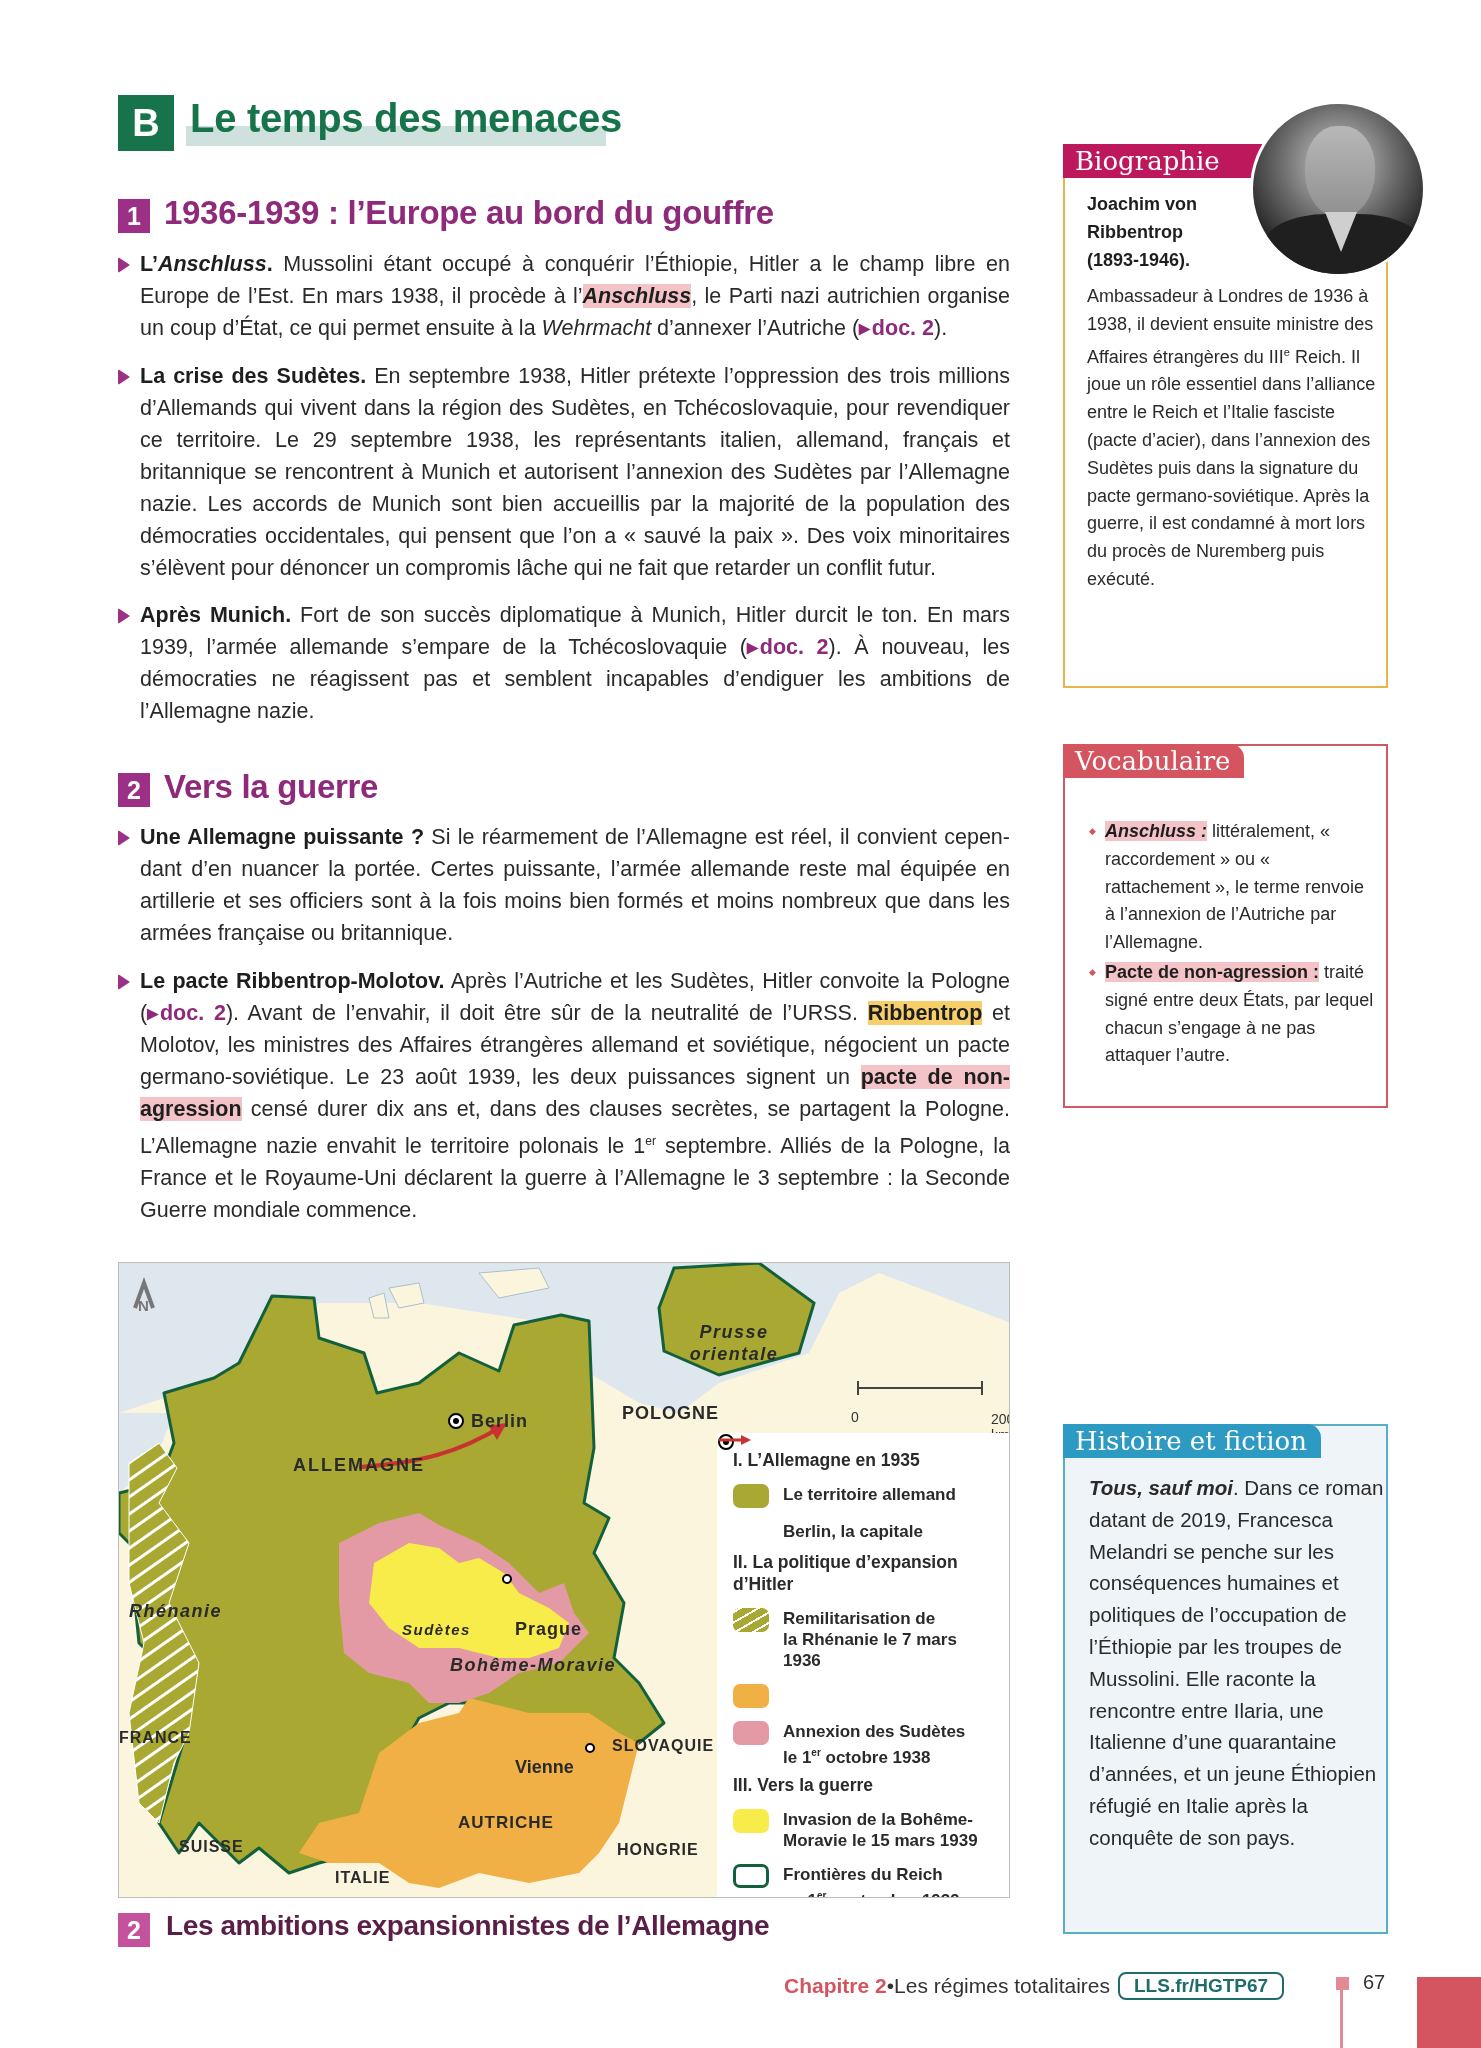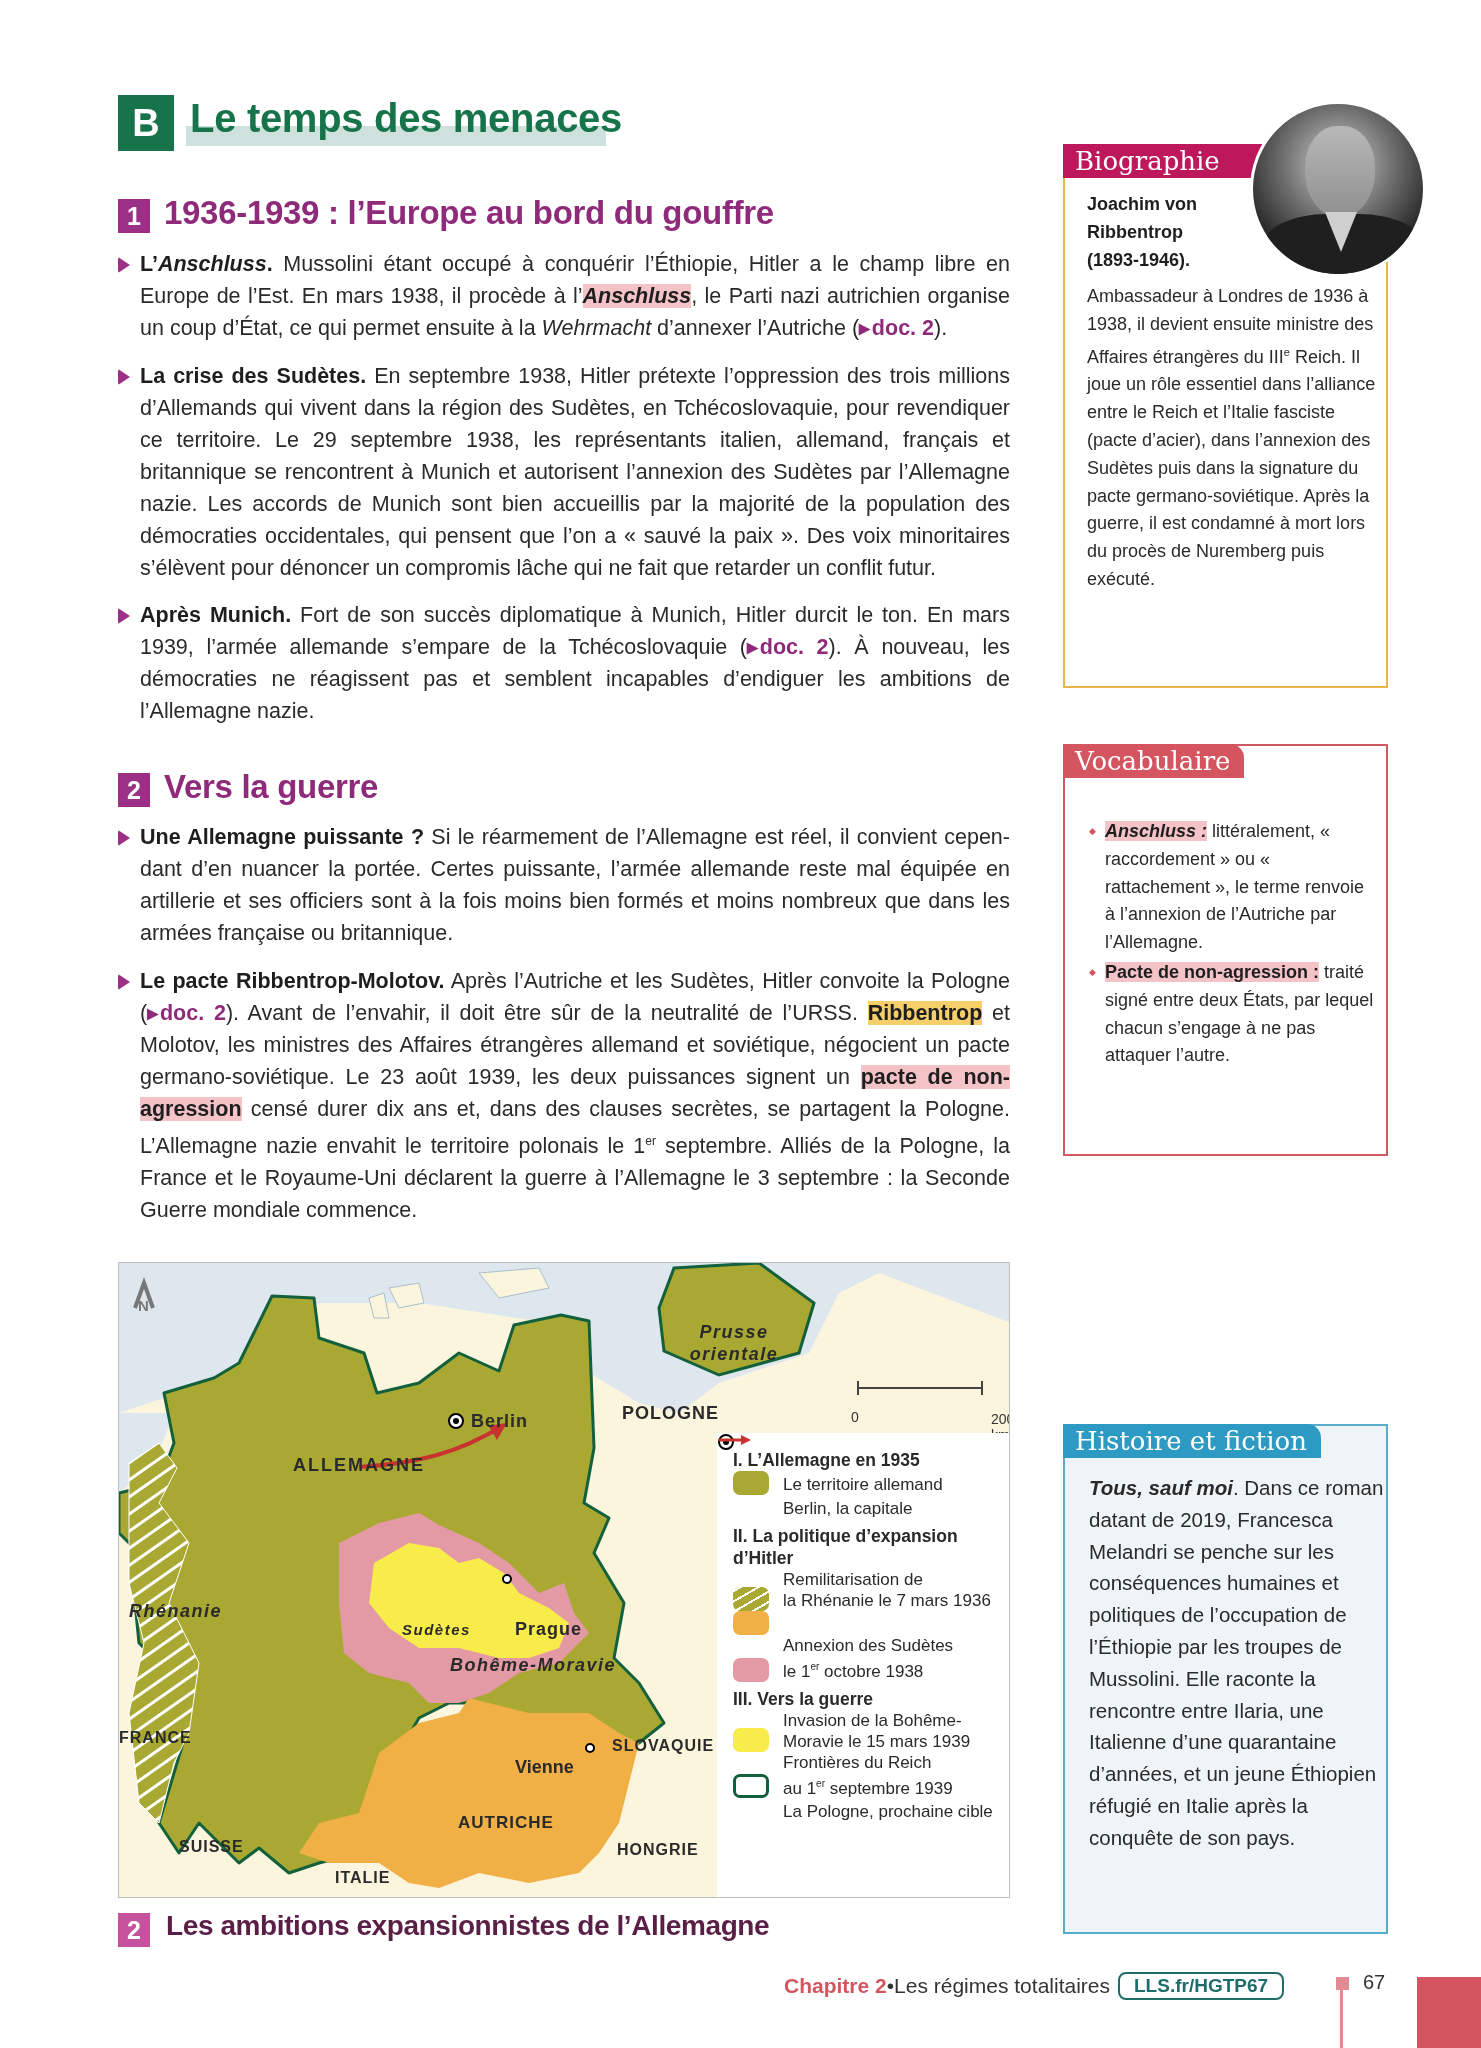--- a/index.html
+++ b/index.html
@@ -30,39 +30,39 @@
 
   .bio { top: 145px; height: 543px; border-color: #e8b54d; background: #fff; }
   .bio .side-tab { background: #be185d; top: -3px; padding-right: 60px; }
   .bio .name { position: absolute; left: 22px; top: 44px; font-weight: bold; font-size: 18px; line-height: 27.8px; color: #1e1e1e; }
   .bio .text { position: absolute; left: 22px; top: 136px; width: 290px; }
   .portrait { left: 1250px; top: 101px; width: 176px; height: 176px; border-radius: 50%; background: radial-gradient(circle at 50% 35%, #c9c9c9 0%, #a4a4a4 18%, #6e6e6e 40%, #2b2b2b 70%, #151515 100%); border: 3px solid #fff; overflow: hidden; }
   .portrait .face { position:absolute; left: 52px; top: 22px; width: 70px; height: 92px; border-radius: 45% 45% 50% 50%; background: linear-gradient(#b8b8b8, #8f8f8f); }
   .portrait .coat { position:absolute; left: 10px; top: 110px; width: 160px; height: 80px; background: #1f1f1f; border-radius: 40% 40% 0 0; }
   .portrait .collar { position:absolute; left: 72px; top: 108px; width: 32px; height: 40px; background: #cfcfcf; clip-path: polygon(0 0,100% 0,50% 100%); }
 
-  .vocab { top: 744px; height: 412px; border-color: #cf5a63; background: #fff; }
+  .vocab { top: 744px; height: 364px; border-color: #cf5a63; background: #fff; }
   .vocab .side-tab { background: #d4545f; }
   .vocab ul { position: absolute; left: 24px; top: 72px; width: 290px; list-style: none; }
   .vocab li { position: relative; padding-left: 16px; margin-bottom: 2px; }
   .vocab li::before { content: "\25C6"; position: absolute; left: 0; top: 0; font-size: 9px; color: #d4545f; }
   .term { background: #f3c3c8; font-weight: bold; color: #1e1e1e; }
 
   .fiction { top: 1424px; height: 510px; border-color: #58aec9; background: #eef4f8; }
   .fiction .side-tab { background: #2c9ac2; }
   .fiction .text { position: absolute; left: 24px; top: 46px; width: 295px; font-size: 20.5px; line-height: 31.8px; }
 
   
   .map { left: 118px; top: 1262px; width: 892px; height: 636px; border: 1px solid #bdbdbd; overflow: hidden; background: #fbf5dd; }
   .map svg { position: absolute; left: 0; top: 0; }
   .map-label { position: absolute; font-family: "Liberation Sans", sans-serif; font-weight: bold; font-size: 18px; color: #2a2a2a; letter-spacing: 1px; white-space: nowrap; }
   .map-label.it { font-style: italic; font-weight: bold; letter-spacing: 1.5px; }
   .legend { position: absolute; left: 598px; top: 170px; width: 294px; height: 466px; background: #fff; padding: 10px 16px; font-family: "Liberation Sans Narrow", "Liberation Sans", sans-serif; font-size: 17px; color: #2a2a2a; }
   .legend .lh { font-weight: bold; font-size: 17.5px; color: #2a2a2a; line-height: 22px; margin-top: 6px; }
-  .legend .row { display: flex; align-items: flex-end; line-height: 21px; margin-top: 0; }
+  .legend .row { display: flex; align-items: flex-start; line-height: 21px; margin-top: 13px; font-weight: bold; }
   .legend .sw { width: 36px; height: 24px; border-radius: 7px; margin-right: 14px; flex: none; }
   .scale { position: absolute; left: 738px; top: 118px; width: 126px; height: 14px; border-left: 2px solid #444; border-right: 2px solid #444; }
   .scale::after { content: ""; position: absolute; left: 0; right: 0; top: 6px; border-top: 2px solid #444; }
   .scale-label { position: absolute; font-family: "Liberation Sans", sans-serif; font-size: 14px; color: #333; }
 
   .caption-box { left: 118px; top: 1913px; width: 32px; height: 34px; background: #c5529c; color: #fff; font-family: "Liberation Sans", sans-serif; font-weight: bold; font-size: 25px; display:flex; align-items:center; justify-content:center; }
   .caption { left: 166px; top: 1910px; font-family: "Liberation Sans", sans-serif; font-weight: bold; font-size: 28px; color: #5a1f47; white-space: nowrap; letter-spacing: -0.4px; }
 
   
   .footer { left: 784px; top: 1970px; height: 32px; display: flex; align-items: center; font-family: "Liberation Sans Narrow", "Liberation Sans", sans-serif; font-size: 21px; color: #333; white-space: nowrap; }

